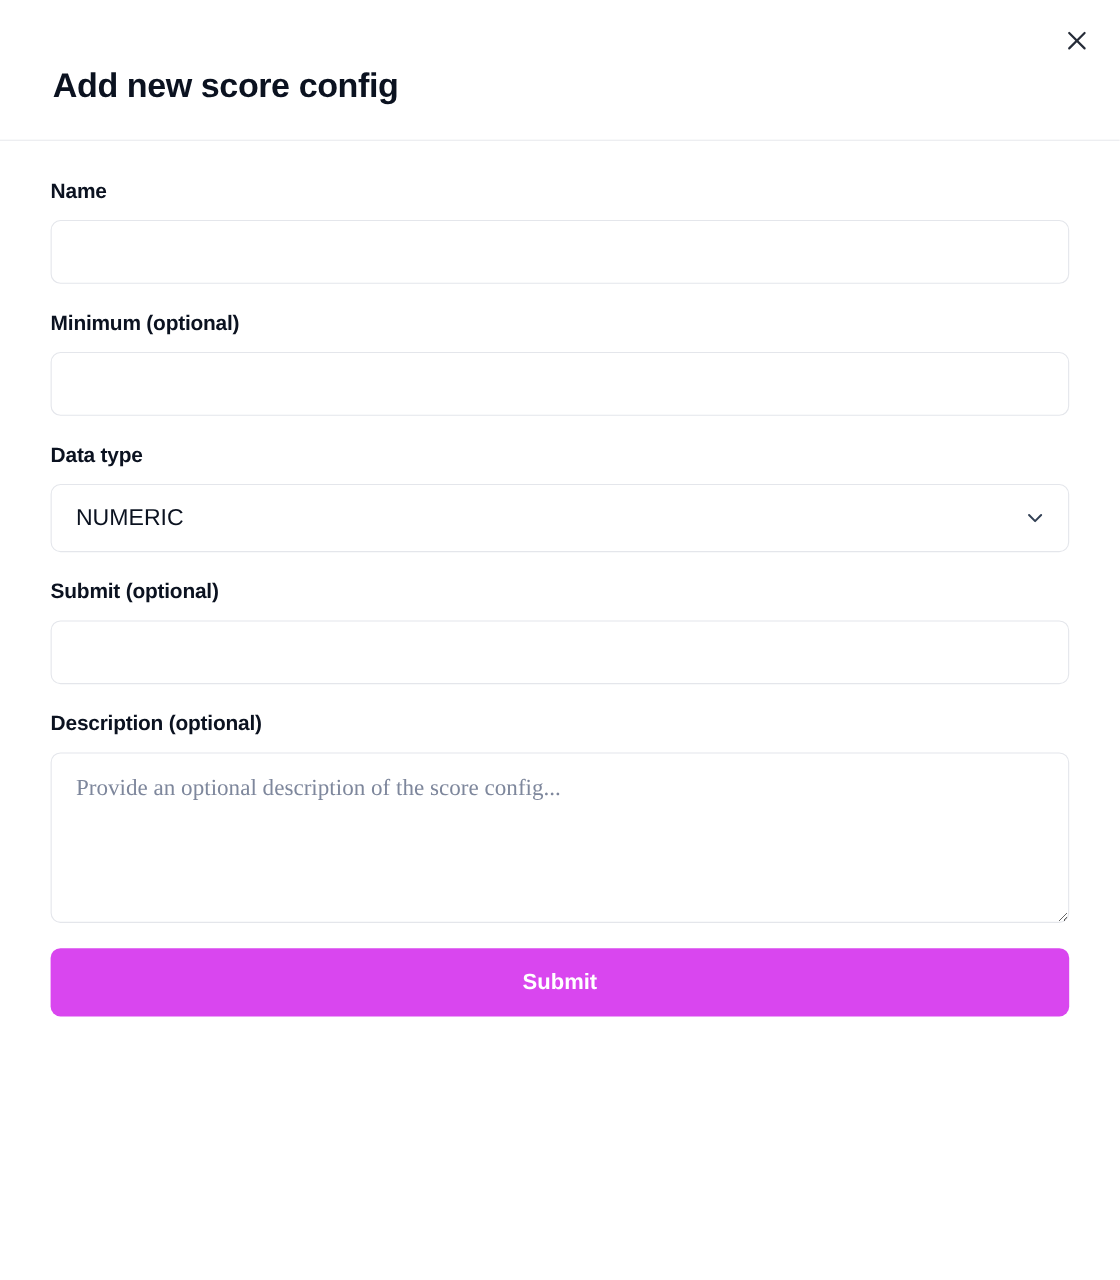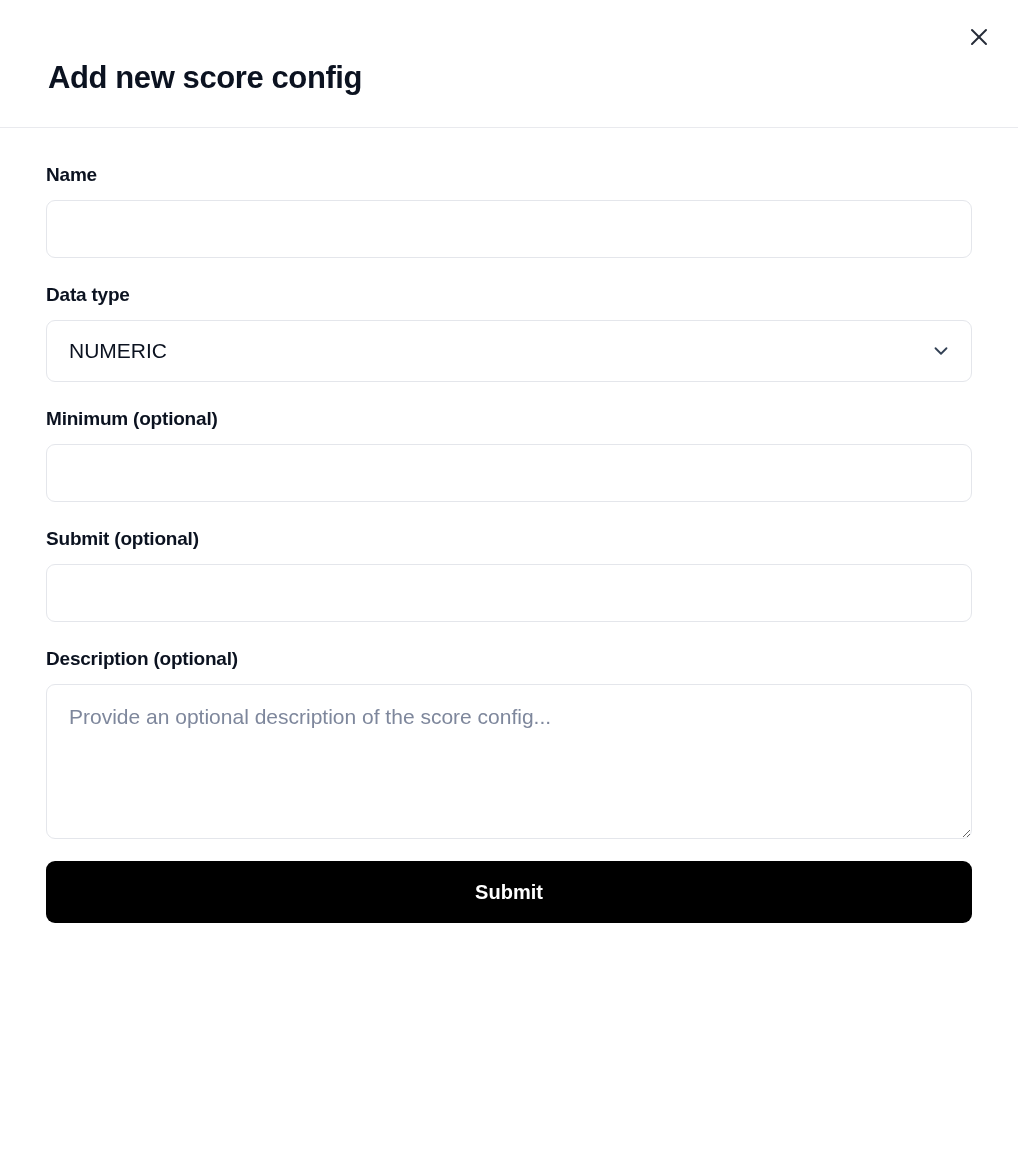--- a/index.html
+++ b/index.html
@@ -106,37 +106,37 @@
   }
 
   .textarea {
     width: 100%;
     height: 155px;
     box-sizing: border-box;
     border: 1px solid #e4e6eb;
     border-radius: 9px;
     background: #ffffff;
     font-size: 21px;
-    font-family: Liberation Sans, sans-serif;
+    font-family: Liberation Serif, serif;
     color: #0b1220;
     padding: 18px 22px;
     resize: vertical;
     outline: none;
     line-height: 1.3;
   }
   .textarea::placeholder { color: #7e879c; }
 
   .submit-button {
     display: block;
     width: 100%;
     height: 62px;
     margin-top: 14px;
     border: none;
     border-radius: 9px;
-    background: #000000;
+    background: #d946ef;
     color: #ffffff;
     font-size: 20px;
     font-weight: bold;
     font-family: "Liberation Sans", sans-serif;
     cursor: pointer;
   }
   .field-description { margin-bottom: 18px; }
 </style>
 </head>
 <body>
@@ -156,36 +156,36 @@
   </div>
 
   <div class="dialog-body">
 
     <div class="field">
       <label class="field-label">Name</label>
       <input class="text-input" type="text" placeholder="" style="">
     </div>
 
     <div class="field">
+      <label class="field-label">Minimum (optional)</label>
+      <input class="text-input" type="text" placeholder="" style="">
+    </div>
+
+    <div class="field">
       <label class="field-label">Data type</label>
       <div class="select-wrap">
         <div class="select-box">
           <span>NUMERIC</span>
         </div>
         <span class="select-chevron">
           <svg width="22" height="22" viewBox="0 0 24 24" fill="none" stroke="#334155" stroke-width="2" stroke-linecap="round" stroke-linejoin="round">
             <polyline points="6 9 12 15 18 9"></polyline>
           </svg>
         </span>
       </div>
-    </div>
-
-    <div class="field">
-      <label class="field-label">Minimum (optional)</label>
-      <input class="text-input" type="text" placeholder="" style="">
     </div>
 
     <div class="field">
       <label class="field-label">Submit (optional)</label>
       <input class="text-input" type="text" placeholder="" style="">
     </div>
 
     <div class="field field-description">
       <label class="field-label">Description (optional)</label>
       <textarea class="textarea" placeholder="Provide an optional description of the score config..." style=""></textarea>

